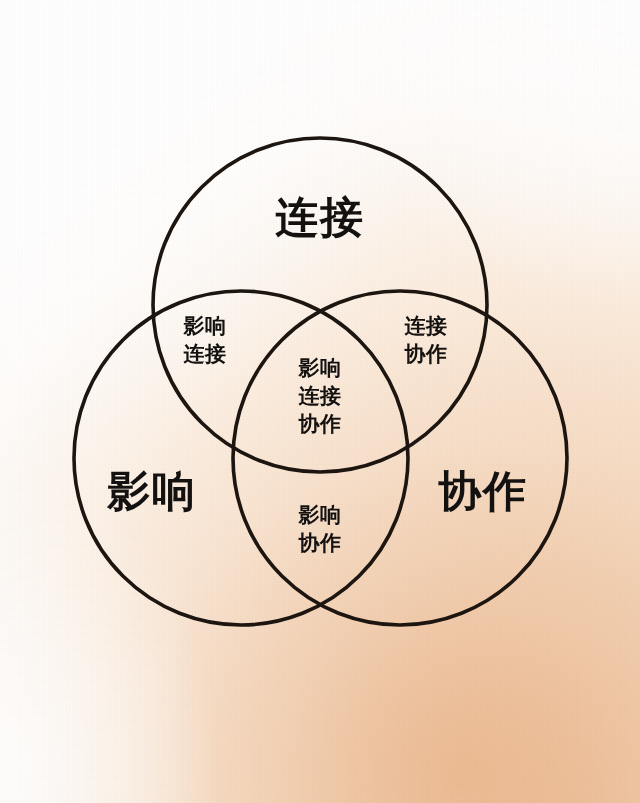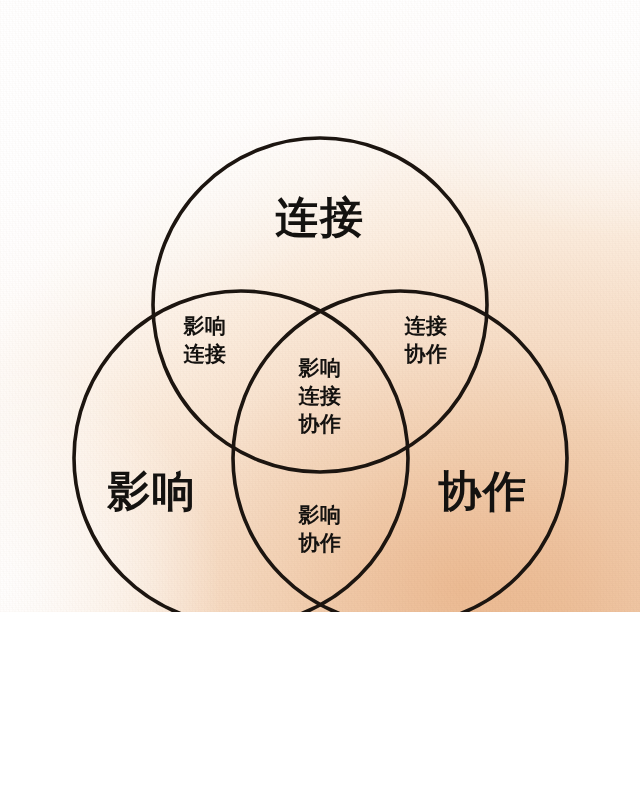--- a/index.html
+++ b/index.html
@@ -10,21 +10,21 @@
   body {
     width: 640px;
     height: 803px;
     overflow: hidden;
     font-family: "Liberation Serif", "DejaVu Serif", serif;
   }
 
   #poster {
     position: relative;
     width: 640px;
-    height: 612px;
+    height: 803px;
     overflow: hidden;
     background-color: #86efac;
   }
 
   
   .bg-layer {
     position: absolute;
     inset: 0;
     pointer-events: none;
   }

